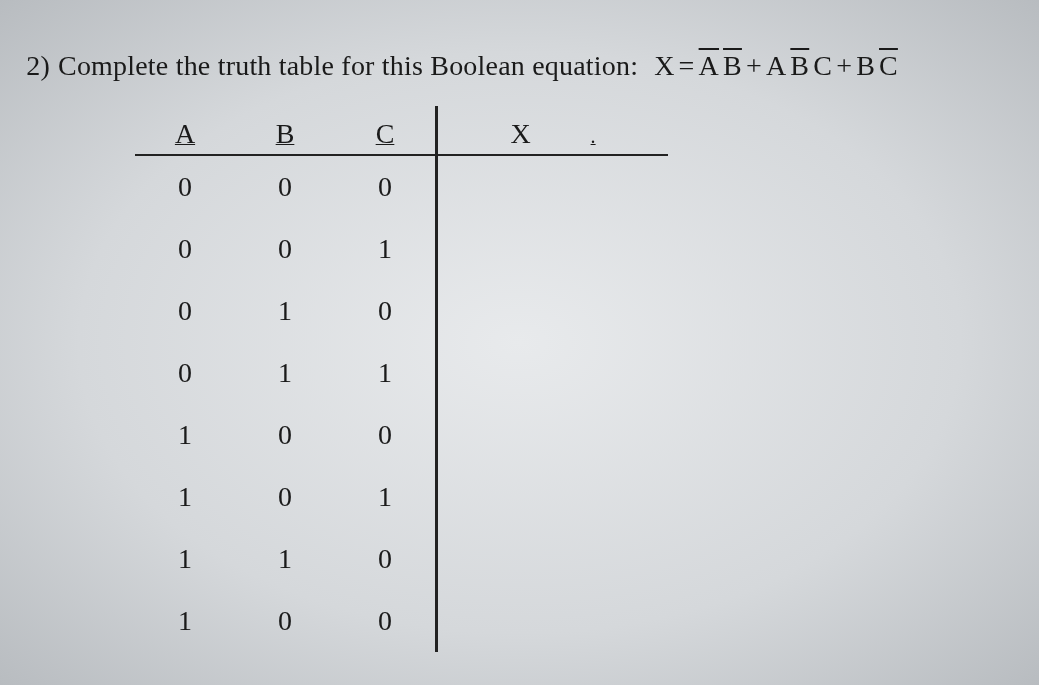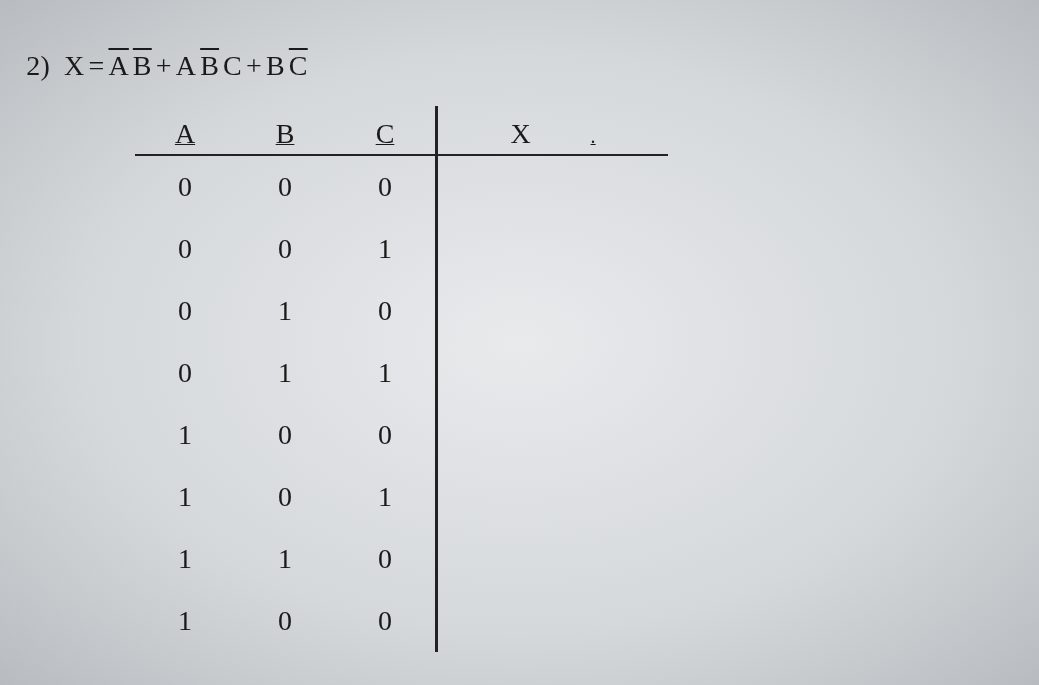--- a/index.html
+++ b/index.html
@@ -79,20 +79,21 @@
   .dot { font-size: 20px; padding-left: 60px;}
   .hdr-x-inner { display:inline-block; }
 </style>
 </head>
 <body>
 
 <div class="page">
 
   <div class="question-line">
     <span class="qnum">2)</span>
+    <span class="qtext">Complete the truth table for  this Boolean equation:</span>
     <span class="formula">
       <span>X</span>
       <span class="formula-space"></span>
       <span>=</span>
       <span class="formula-space"></span>
       <span id="term0"><span class="overbar">A</span><span class="formula-space"></span><span class="overbar">B</span></span>
       <span class="formula-space"></span>
       <span>+</span>
       <span class="formula-space"></span>
       <span id="term1"><span>A</span><span class="formula-space"></span><span class="overbar">B</span><span class="formula-space"></span><span>C</span></span>

